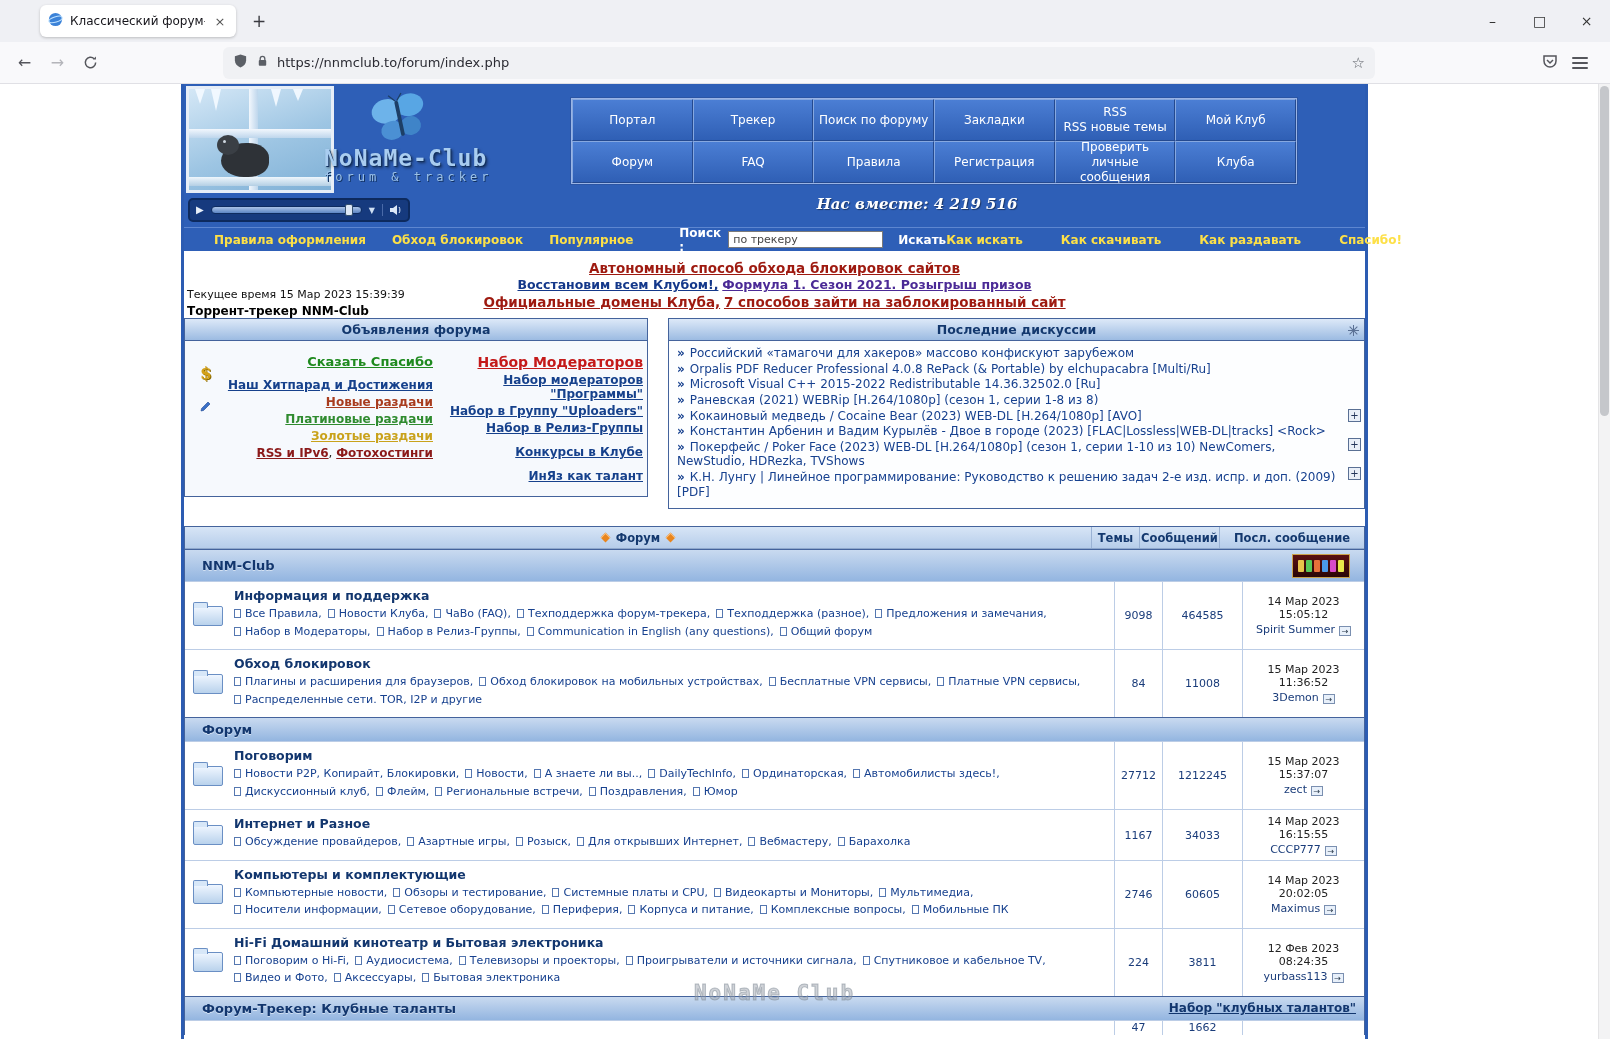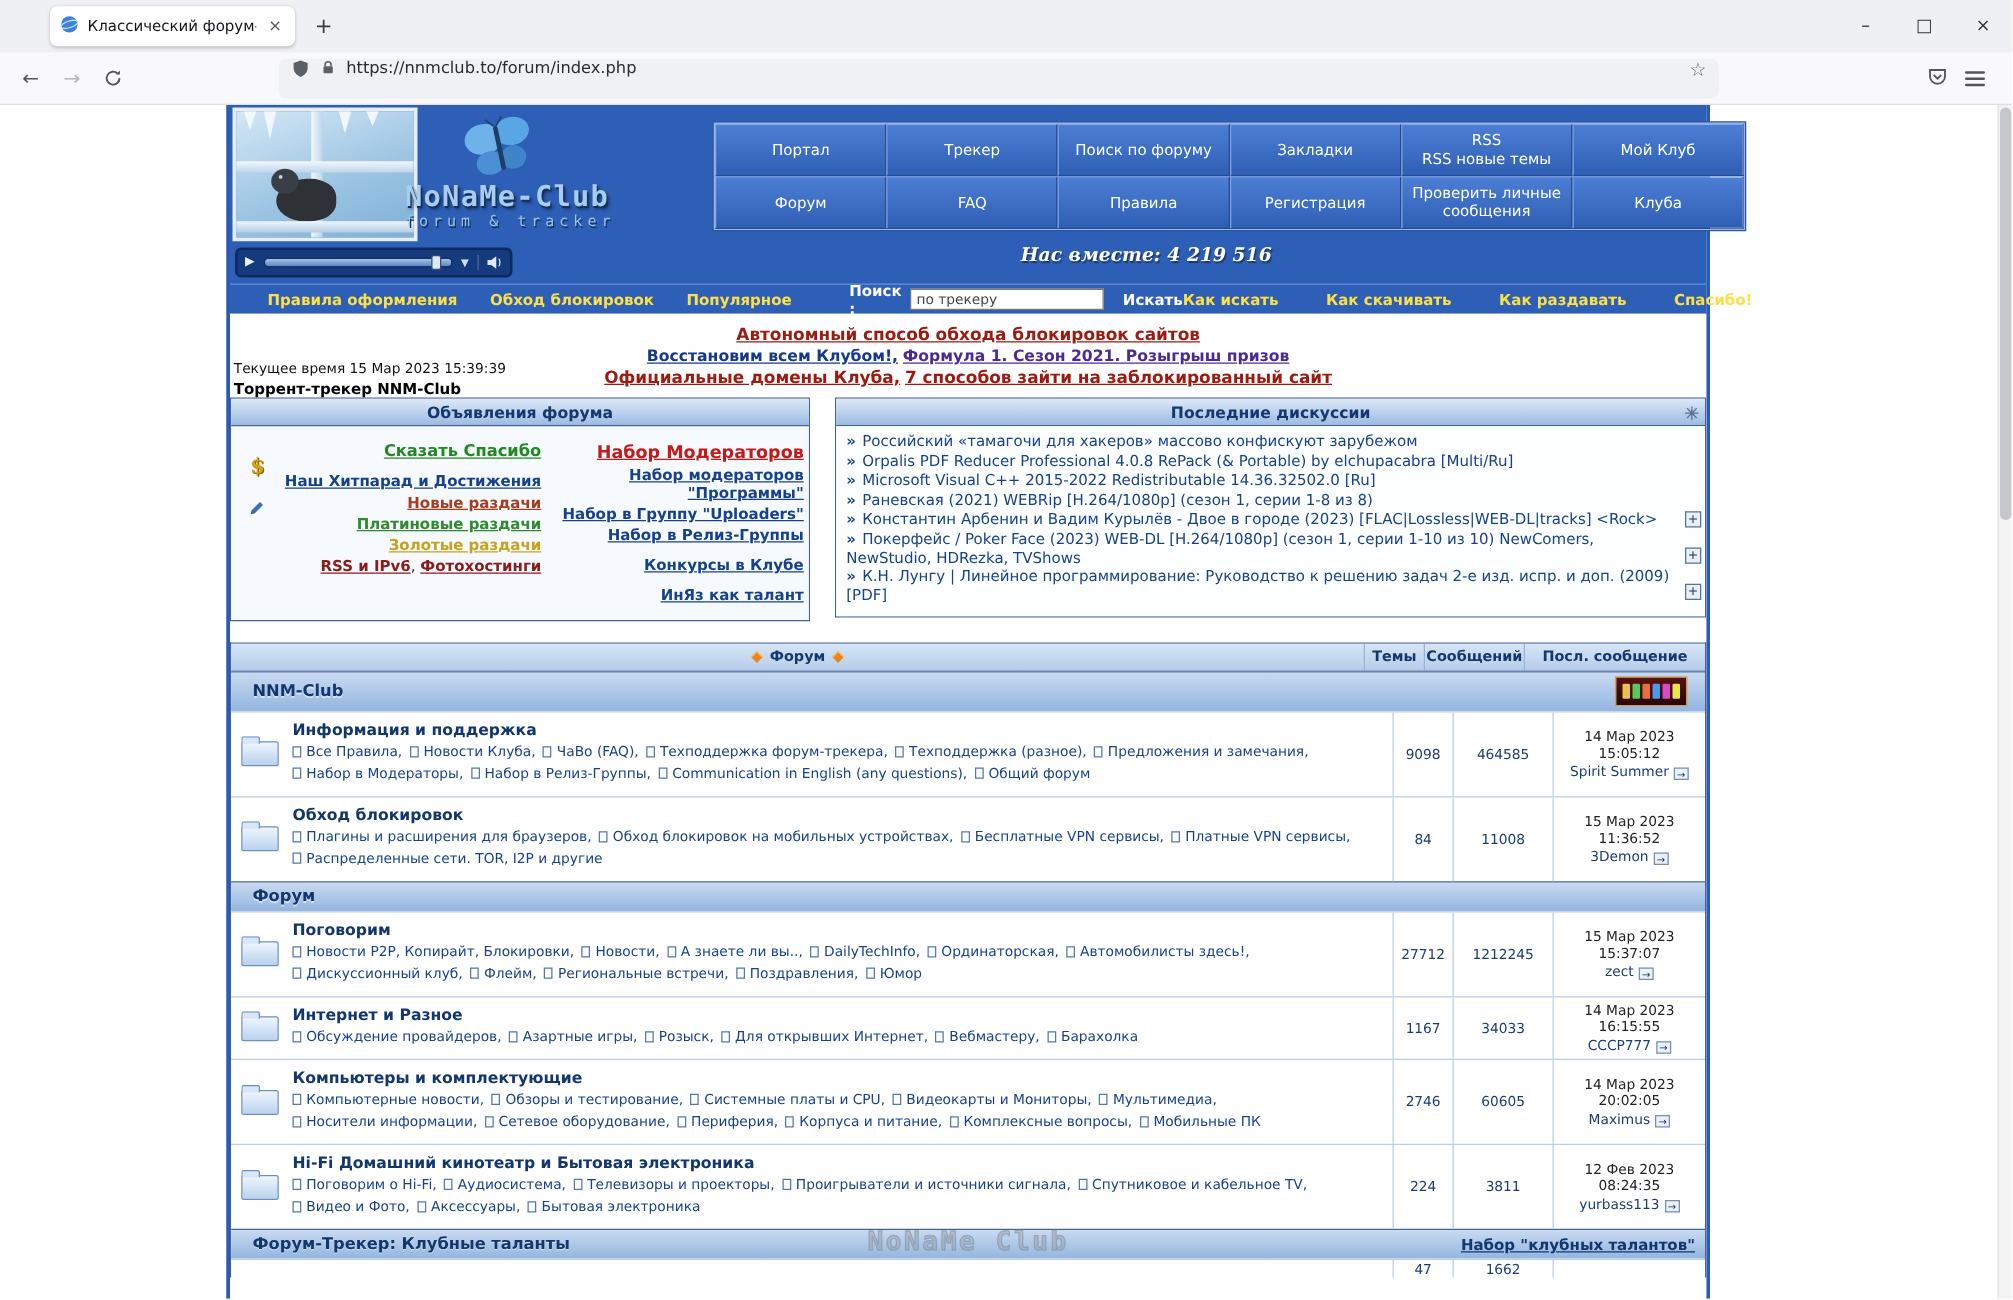--- a/index.html
+++ b/index.html
@@ -10,21 +10,21 @@
   
   .tabbar{height:42px;background:#eff0f4;display:flex;align-items:center;padding-left:40px;position:relative}
   .tab{width:196px;height:32px;background:#fff;border-radius:6px;box-shadow:0 1px 3px rgba(0,0,0,.22);display:flex;align-items:center;padding:0 8px;gap:7px}
   .tab-title{flex:1;font-size:12px;color:#15141a;white-space:nowrap;overflow:hidden}
   .tab-close{color:#555;font-size:13px;width:16px;text-align:center;border-radius:3px}
   .newtab{width:30px;height:30px;margin-left:8px;display:flex;align-items:center;justify-content:center;font-size:17px;color:#3a3a40;border-radius:4px}
   .win-controls{position:absolute;right:0;top:0;height:42px;display:flex}
   .win-controls span{width:47px;height:42px;display:flex;align-items:center;justify-content:center;font-size:14px;color:#333}
   .toolbar{height:42px;background:#f9f9fb;border-bottom:1px solid #e0e0e5;display:flex;align-items:center;padding:0 8px}
   .nav-btn{width:33px;height:30px;display:flex;align-items:center;justify-content:center;font-size:16px;color:#55565c;border-radius:4px}
-  .urlbar{width:1152px;height:32px;margin-left:116px;background:#f0f1f4;border-radius:6px;display:flex;align-items:flex-start;padding:0 10px;gap:8px}
+  .urlbar{width:1152px;height:32px;margin-left:116px;background:#f0f1f4;border-radius:6px;display:flex;align-items:center;padding:0 10px;gap:8px}
   .url-text{flex:1;font-size:13px;color:#2b2b33}
   .star{font-size:15px;color:#5b5f66}
   .toolbar-right{margin-left:auto;display:flex;gap:14px;padding-right:14px;align-items:center}
   .hamburger{display:flex;flex-direction:column;gap:3px;width:16px}
   .hamburger b{height:2px;background:#55565c;border-radius:1px}
 
   
   .viewport{position:relative;height:955px;background:#fff;overflow:hidden}
   .scrollbar{position:absolute;right:0;top:0;width:12px;height:100%;background:#f3f3f4;border-left:1px solid #e4e4e6;z-index:50}
   .scroll-thumb{position:absolute;top:2px;left:1px;width:9px;height:330px;background:#c5c7cb;border-radius:5px}
@@ -47,21 +47,21 @@
   .logo-text .name{font-size:23px;font-weight:bold;letter-spacing:1px;color:#a9cdf0;text-shadow:1px 1px 0 #11305e,2px 2px 3px rgba(0,0,0,.5)}
   .logo-text .tag{font-size:12px;letter-spacing:4px;color:#9cc2e8;text-shadow:1px 1px 0 #11305e}
   
   .player{position:absolute;left:4px;top:114px;width:222px;height:24px;background:#163a7e;border:2px solid #0d2a5e;border-radius:5px;display:flex;align-items:center;padding:0 6px;gap:7px}
   .play-btn{color:#e8f0fa;font-size:10px;line-height:1}
   .slider{flex:1;height:8px;background:linear-gradient(#a9c2e6,#consumed) ;background:linear-gradient(#a9c2e6,#5c85c4);border-radius:4px;position:relative;border:1px solid #0e2c60}
   .slider-knob{position:absolute;right:8px;top:-3px;width:8px;height:12px;background:#dde8f6;border:1px solid #34506e;border-radius:2px}
   .vol-arrow{color:#cfe0f4;font-size:8px}
   .spk{border-left:1px solid #4a6aa8;padding-left:6px;display:flex;align-items:center}
   
-  .menu{position:absolute;left:388px;top:15px;width:823px;box-shadow:0 0 0 1px #9ab4e4,0 0 0 2px #2b55a4}
+  .menu{position:absolute;left:388px;top:15px;width:724px;box-shadow:0 0 0 1px #9ab4e4,0 0 0 2px #2b55a4}
   .menu-row{display:flex;height:42px}
   .menu-cell{flex:1 1 0;display:flex;align-items:center;justify-content:center;text-align:center;color:#fff;font-size:12px;line-height:1.25;background:linear-gradient(#4b7ed4,#2f5fb5);border:1px solid;border-color:#86a8e0 #24498f #24498f #86a8e0;white-space:pre-line;cursor:pointer;padding:0 3px}
   .together{position:absolute;left:388px;top:111px;width:690px;text-align:center;font-family:"DejaVu Serif","Liberation Serif",serif;font-style:italic;font-weight:bold;font-size:15px;color:#fff;text-shadow:1px 1px 1px rgba(0,0,0,.45)}
   
   .site-nav{height:24px;background:#2e5fb7;border-top:1px solid #5d86d0;display:flex;align-items:center;color:#fff;font-size:12px;font-weight:bold;padding-left:30px}
   .nav-left{display:flex;gap:26px}
   .nav-link{color:#fde047;white-space:nowrap}
   .search-label{margin-left:46px;margin-right:7px}
   .search-input{width:196px;height:17px;border:1px solid #7a7a7a;font-size:11px;padding:0 4px;color:#444;background:#fff;font-family:inherit}
   .search-btn{color:#fff;margin-left:15px;white-space:nowrap}
@@ -334,20 +334,21 @@
               </span>
             </div>
             <div class="disc-body" id="disc-list">
               <div class="plus-btn" style="top:68px">+</div>
               <div class="plus-btn" style="top:97px">+</div>
               <div class="plus-btn" style="top:126px">+</div>
             <div class="disc-item"><span class="disc-marker">»</span><a class="disc-link">Российский «тамагочи для хакеров» массово конфискуют зарубежом</a></div>
                 <div class="disc-item"><span class="disc-marker">»</span><a class="disc-link">Orpalis PDF Reducer Professional 4.0.8 RePack (&amp; Portable) by elchupacabra [Multi/Ru]</a></div>
                 <div class="disc-item"><span class="disc-marker">»</span><a class="disc-link">Microsoft Visual C++ 2015-2022 Redistributable 14.36.32502.0 [Ru]</a></div>
                 <div class="disc-item"><span class="disc-marker">»</span><a class="disc-link">Раневская (2021) WEBRip [H.264/1080p] (сезон 1, серии 1-8 из 8)</a></div>
+                <div class="disc-item"><span class="disc-marker">»</span><a class="disc-link">Кокаиновый медведь / Cocaine Bear (2023) WEB-DL [H.264/1080p] [AVO]</a></div>
                 <div class="disc-item"><span class="disc-marker">»</span><a class="disc-link">Константин Арбенин и Вадим Курылёв - Двое в городе (2023) [FLAC|Lossless|WEB-DL|tracks] &lt;Rock&gt;</a></div>
                 <div class="disc-item"><span class="disc-marker">»</span><a class="disc-link">Покерфейс / Poker Face (2023) WEB-DL [H.264/1080p] (сезон 1, серии 1-10 из 10) NewComers, NewStudio, HDRezka, TVShows</a></div>
                 <div class="disc-item"><span class="disc-marker">»</span><a class="disc-link">К.Н. Лунгу | Линейное программирование: Руководство к решению задач 2-е изд. испр. и доп. (2009) [PDF]</a></div>
               </div>
           </div>
         </div>
 
         <div class="forum-table">
           <div class="ft-header">
             <div class="ft-title">

